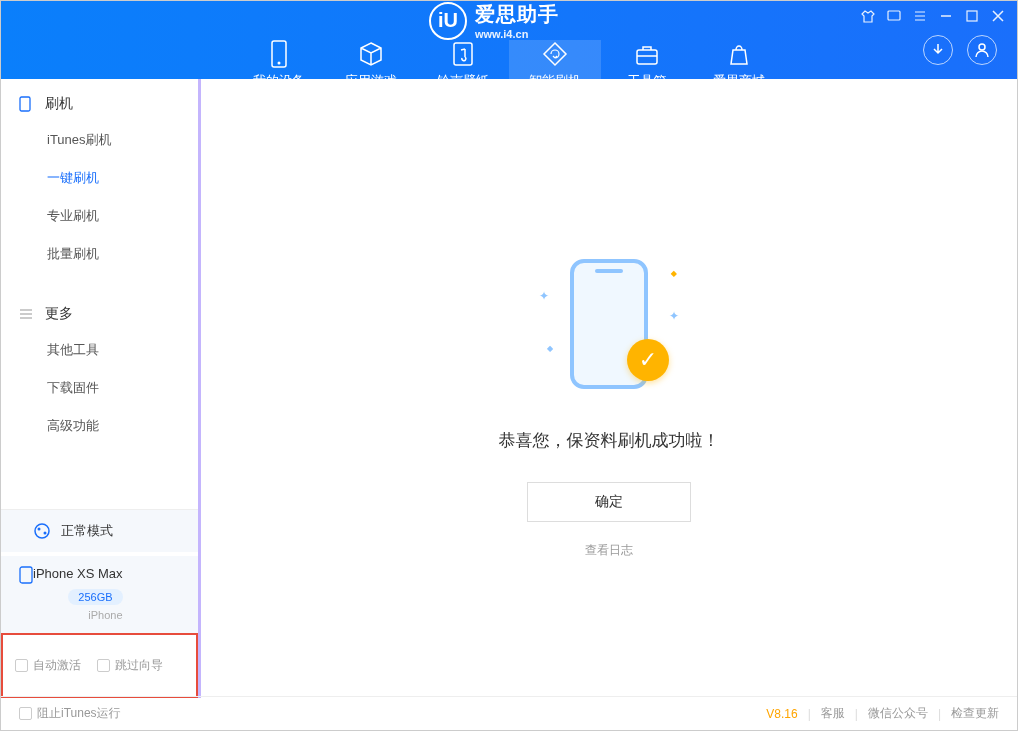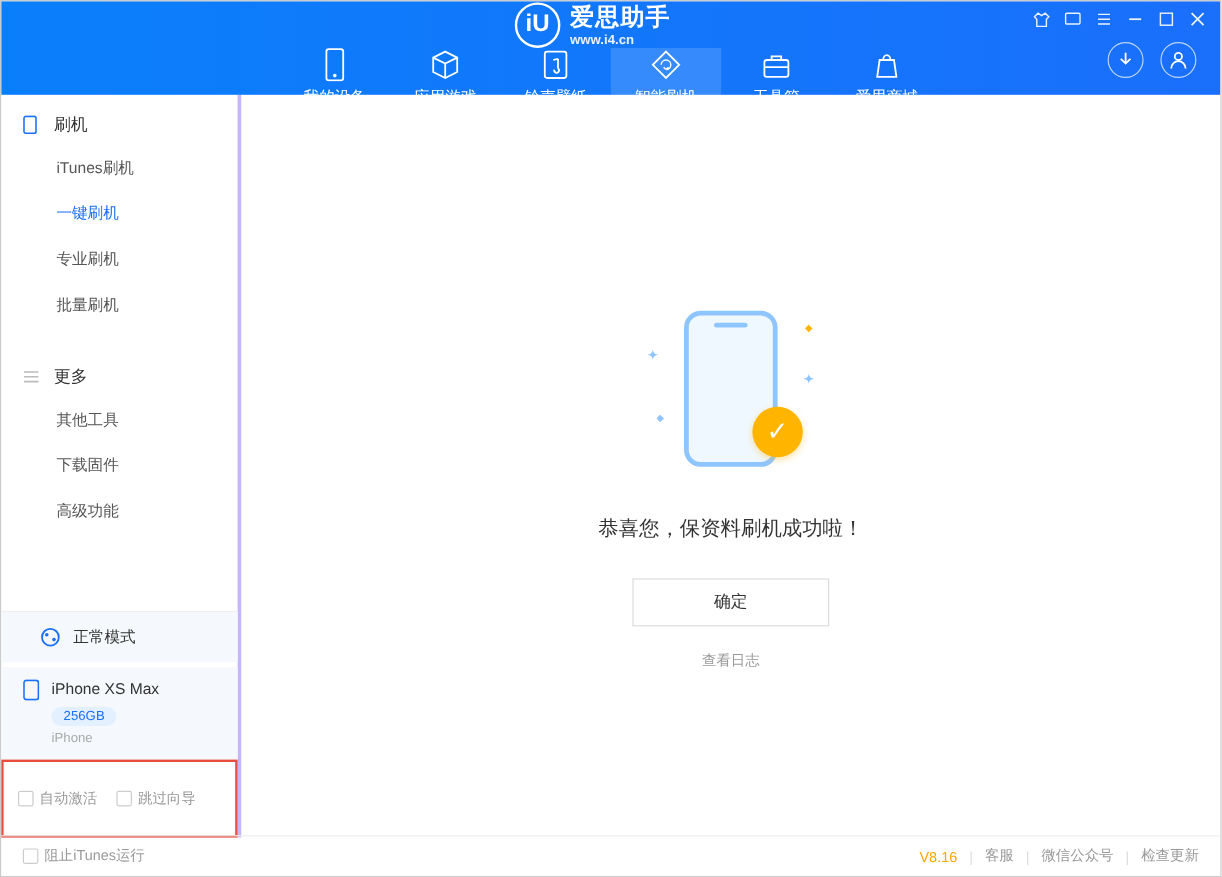--- a/index.html
+++ b/index.html
@@ -202,21 +202,21 @@
         <span class="device-row-icon">
             <svg width="18" height="18" viewBox="0 0 18 18">
               <circle cx="9" cy="9" r="7" fill="none" stroke="#1a6ffb" stroke-width="1.5"></circle>
               <circle cx="6" cy="7" r="1.5" fill="#1a6ffb"></circle>
               <circle cx="12" cy="11" r="1.5" fill="#1a6ffb"></circle>
             </svg>
           </span>
         <span>正常模式</span>
       </div>
       <div class="device-info">
-        <div style="display:flex;align-items:flex-start;gap:10px;">
+        <div style="display:flex;align-items:flex-start;text-align:right;">
           <span>
               <svg width="14" height="18" viewBox="0 0 14 18">
                 <rect x="1" y="1" width="12" height="16" rx="2" fill="none" stroke="#1a6ffb" stroke-width="1.3"></rect>
               </svg>
             </span>
           <div>
             <div class="device-name">iPhone XS Max</div>
             <div class="storage-badge">256GB</div>
             <div class="device-type">iPhone</div>
           </div>

